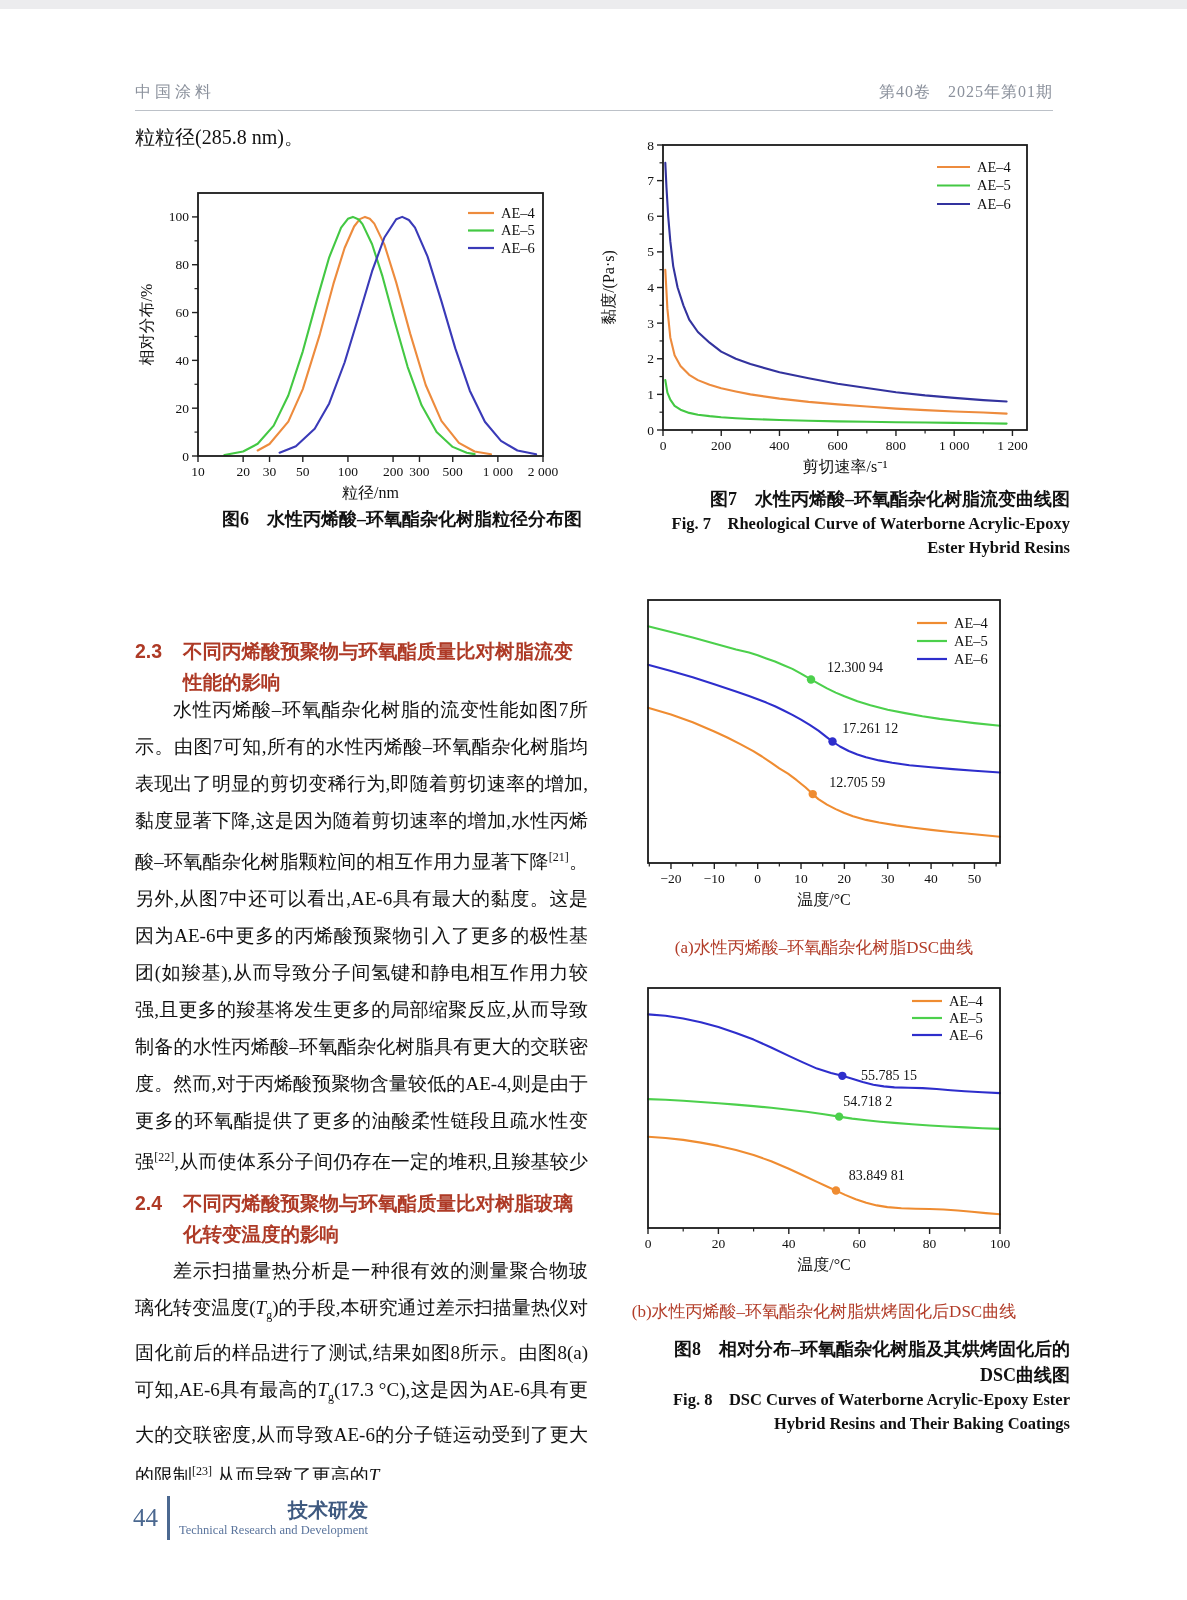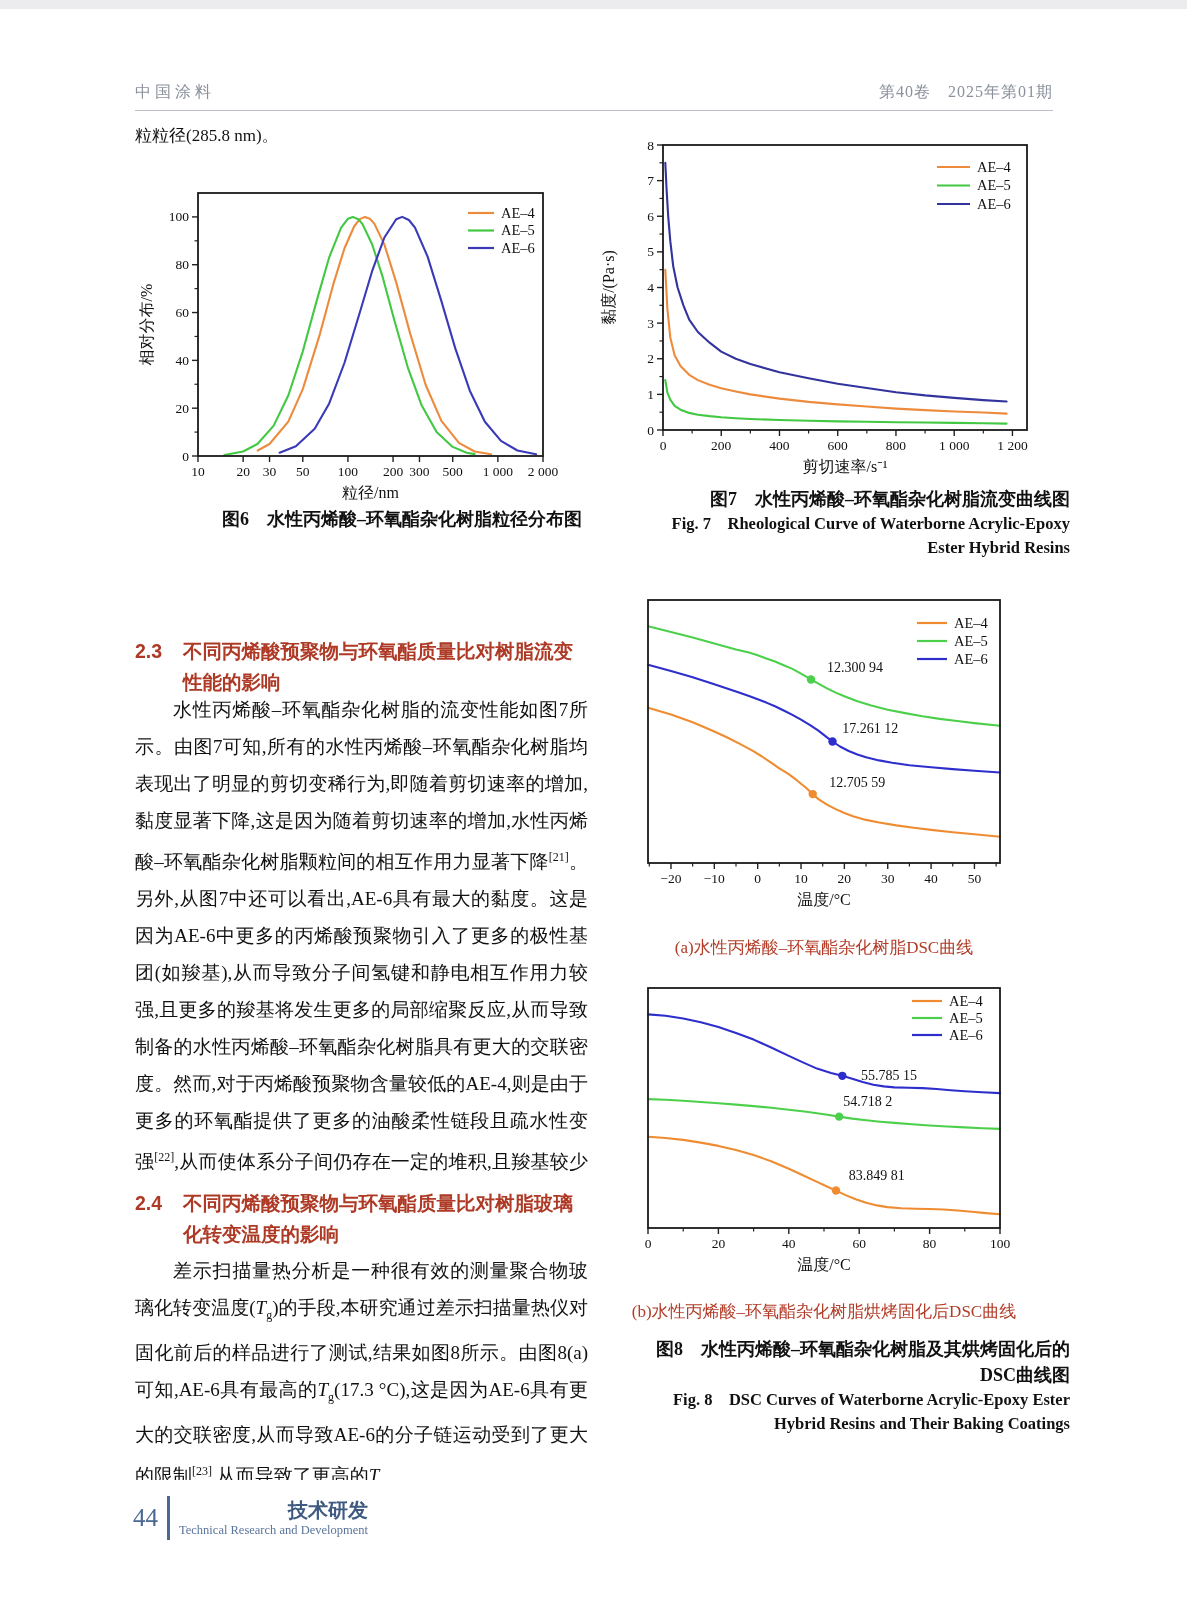--- a/index.html
+++ b/index.html
@@ -4,21 +4,21 @@
 <style>
   html,body{margin:0;padding:0;}
   body{width:1187px;height:1600px;position:relative;background:#ffffff;
        font-family:"Liberation Serif",serif;color:#111;}
   .topstrip{position:absolute;left:0;top:0;width:1187px;height:9px;background:#ececee;}
   .hdr{position:absolute;left:135px;top:82px;width:918px;display:flex;
        justify-content:space-between;font-size:16px;color:#8b919c;}
   .hdr .jn{letter-spacing:4px;}
   .hdr .iss{letter-spacing:1px;}
   .hdr-rule{position:absolute;left:135px;top:110px;width:918px;border-top:1.5px solid #bcc1c8;}
-  .lead{position:absolute;left:135px;top:124px;font-size:17px;font-family:Liberation Serif, serif;}
+  .lead{position:absolute;left:135px;top:124px;font-size:20px;font-family:Liberation Serif, serif;}
   .chart{position:absolute;overflow:visible;display:block;}
   .fig6{left:136px;top:172px;width:450px;height:330px;}
   .fig7{left:598px;top:132px;width:462px;height:348px;}
   .fig8a{left:614px;top:586px;width:400px;height:352px;}
   .fig8b{left:614px;top:972px;width:400px;height:330px;}
   .cap{position:absolute;text-align:right;}
   .fig6cap{left:112px;top:506px;width:470px;}
   .fig7cap{left:578px;top:486px;width:492px;}
   .fig8cap{left:578px;top:1336px;width:492px;}
   .cap-cn{font-size:18px;font-weight:bold;line-height:26px;}
@@ -274,21 +274,21 @@
     <line x1="298" y1="29" x2="328" y2="29" stroke="#ef8c31" stroke-width="2.2"></line>
     <text x="335" y="33.5" class="leg">AE–4</text>
     <line x1="298" y1="46" x2="328" y2="46" stroke="#4cd04c" stroke-width="2.2"></line>
     <text x="335" y="50.5" class="leg">AE–5</text>
     <line x1="298" y1="63" x2="328" y2="63" stroke="#2e2ecc" stroke-width="2.2"></line>
     <text x="335" y="67.5" class="leg">AE–6</text>
   </svg>
 <div class="subcap b">(b)水性丙烯酸–环氧酯杂化树脂烘烤固化后DSC曲线</div>
 
 <div class="cap fig8cap">
-  <div class="cap-cn">图8　水性丙烯酸–环氧酯杂化树脂及其烘烤固化后的</div>
+  <div class="cap-cn">图8　相对分布–环氧酯杂化树脂及其烘烤固化后的</div>
   <div class="cap-cn">DSC曲线图</div>
   <div class="cap-en">Fig. 8　DSC Curves of Waterborne Acrylic-Epoxy Ester</div>
   <div class="cap-en">Hybrid Resins and Their Baking Coatings</div>
 </div>
 
 <div class="footer">
   <span class="pageno">44</span>
   <span class="fbar"></span>
   <span class="fcol">
     <span class="fcn">技术研发</span>

